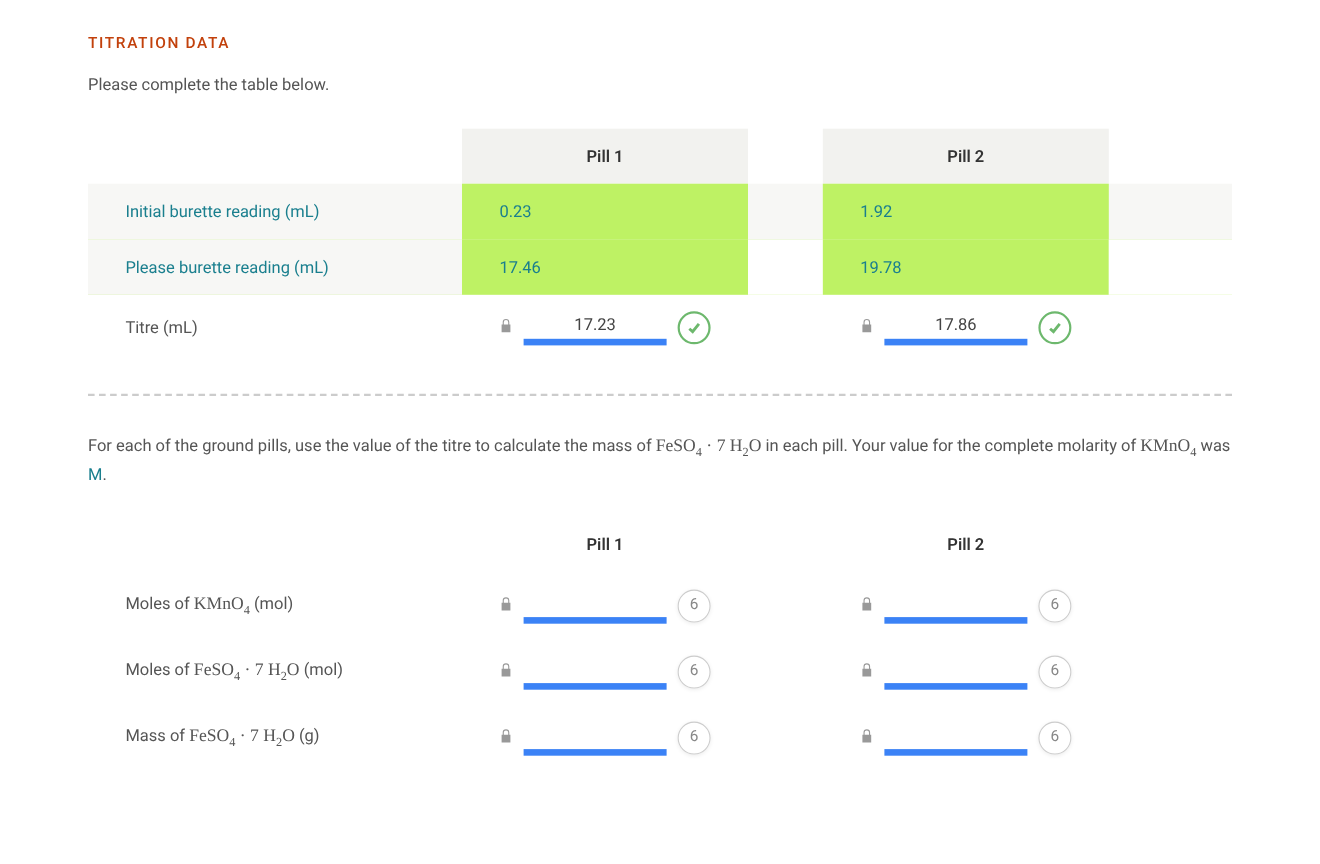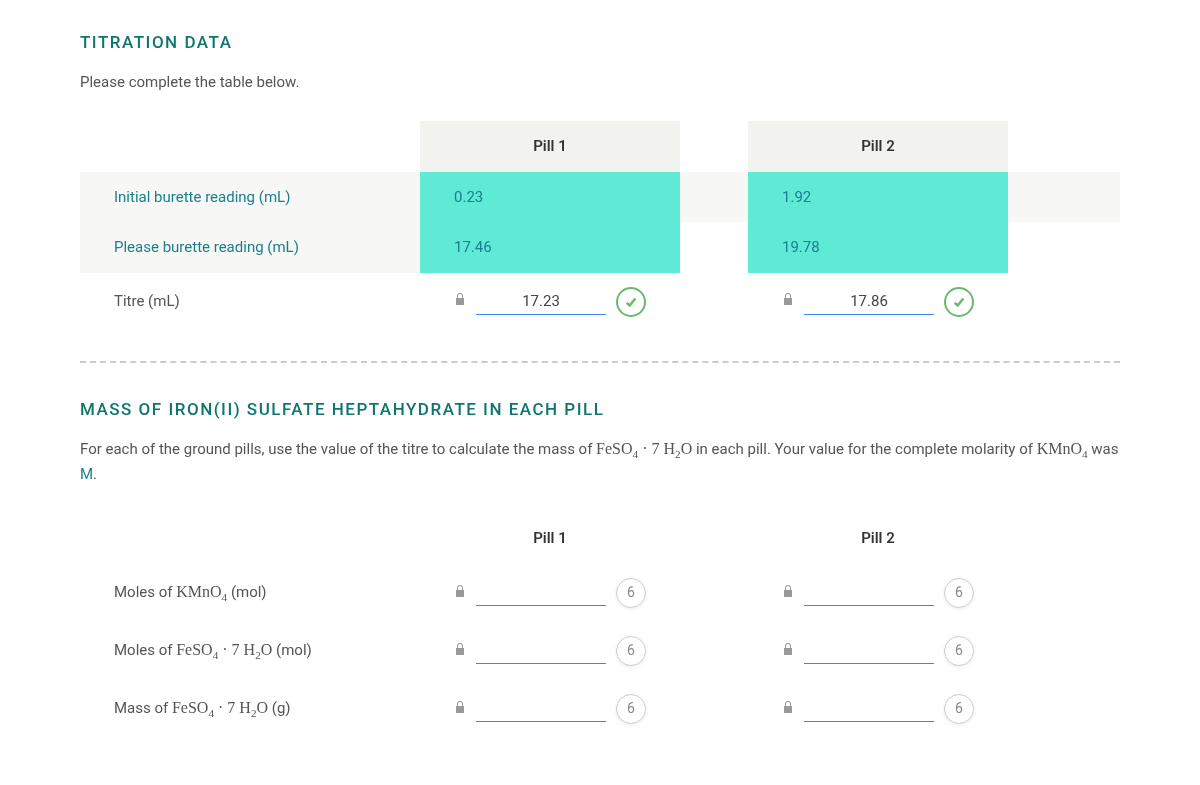--- a/index.html
+++ b/index.html
@@ -5,23 +5,23 @@
     * { box-sizing: border-box; margin: 0; padding: 0; }
     body {
       font-family: -apple-system, BlinkMacSystemFont, "Segoe UI", Roboto, Helvetica, Arial, sans-serif;
       background: #ffffff;
       color: #444;
       padding: 30px 80px;
       font-size: 15px;
       line-height: 1.5;
     }
     .section-heading {
-      font-size: 17px;
+      font-size: 14px;
       letter-spacing: 1.5px;
-      color: #0f766e;
+      color: #c2410c;
       font-weight: 500;
       margin-bottom: 15px;
       text-transform: uppercase;
     }
     .instruction {
       color: #555;
       margin-bottom: 28px;
     }
     .instruction .formula { font-family: "Times New Roman", serif; margin-top: 12px; }
     .instruction .link { color: #1a7f8e; }
@@ -40,35 +40,35 @@
       color: #333;
       width: 240px;
     }
     .data-table td.row-label {
       width: 340px;
       color: #555;
     }
     .data-table td.row-label.link-label { color: #1a7f8e; }
     .row-shade-light { background: #f7f7f5; }
     .data-table th.row-shade-light { background: #f2f2ef; }
-    .row-shade-dark { background: #5eead4; }
+    .row-shade-dark { background: #bef264; }
     .value-cell { text-align: center; color: #444; }
     .value-cell.link-value { color: #1a7f8e; }
     .answer-cell {
       display: flex;
       align-items: center;
       gap: 10px;
       justify-content: flex-start;
     }
     .lock-icon svg { width: 12px; height: 14px; fill: #999; }
     .answer-input {
       font-family: inherit;
       font-size: 15px;
       border: none;
-      border-bottom: 1px solid #3b82f6;
+      border-bottom: 6px solid #3b82f6;
       width: 130px;
       text-align: center;
       padding: 4px 0;
       background: transparent;
       color: #444;
     }
     .status-circle {
       width: 30px; height: 30px;
       border-radius: 50%;
       display: flex; align-items: center; justify-content: center;
@@ -162,21 +162,20 @@
         </td>
         <td></td>
       </tr>
     </tbody>
   </table>
 </div>
 
 <hr class="dashed">
 
 <div class="second-section">
-  <div class="section-heading">MASS OF IRON(II) SULFATE HEPTAHYDRATE IN EACH PILL</div>
   <div class="instruction">
     <span>For each of the ground pills, use the value of the titre to calculate the mass of </span><span class="formula">FeSO<sub>4</sub> · 7 H<sub>2</sub>O</span><span> in each pill. Your value for the complete molarity of </span><span class="formula">KMnO<sub>4</sub></span><span> was </span><span class="link">M</span><span>.</span>
   </div>
 
   <table class="data-table">
     <thead>
       <tr>
         <th style="width:340px;"></th>
         <th class="col-header">Pill 1</th>
         <th style="width:20px;"></th>

